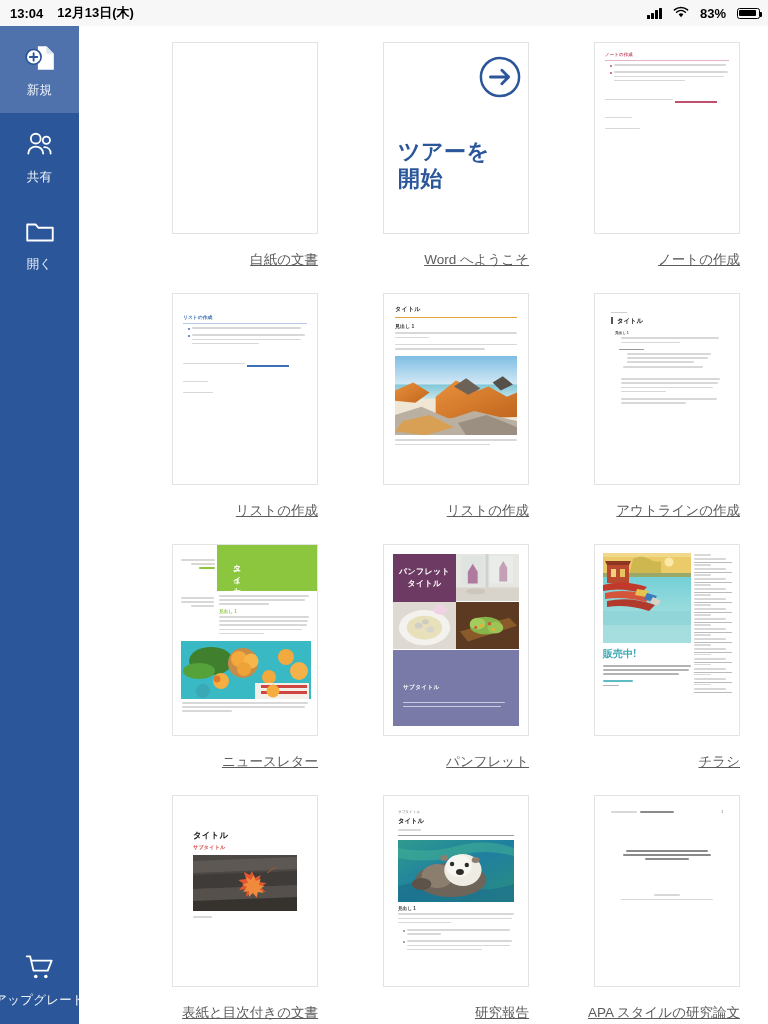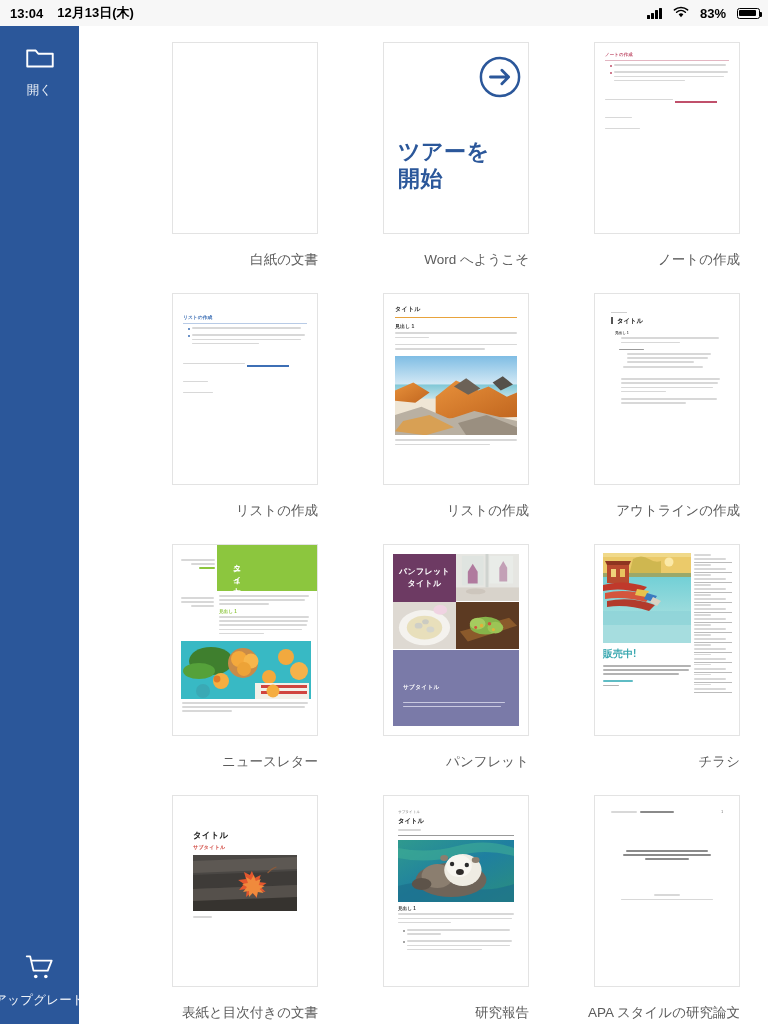--- a/index.html
+++ b/index.html
@@ -52,21 +52,21 @@
   .grid{
     display:grid; grid-template-columns:repeat(3,1fr);
     padding:16px 28px 0 28px; row-gap:0;
   }
   .cell{ display:flex; flex-direction:column; align-items:flex-end; height:251px; }
   .thumb{
     width:146px; height:192px; background:#fff;
     border:1px solid #e3e3e3; overflow:hidden; position:relative;
     box-shadow:0 0 0 0 rgba(0,0,0,0);
   }
-  .cap{ margin-top:17px; font-size:13.5px; color:#5c5c5c; text-align:center; white-space:nowrap;}
+  .cap{ margin-top:17px; font-size:13.5px; color:#5c5c5c; text-align:center; white-space:nowrap;text-decoration:underline;}
   
   .pg{ position:absolute; inset:0; padding:9px 10px; }
   .ln{ height:1.6px; background:#c9c9c9; border-radius:1px; margin-bottom:2.6px; }
   .ln.s{ background:#d8d8d8; }
   .h-pink{ color:#c0506b; font-size:4.4px; font-weight:700; letter-spacing:.2px;}
   .h-blue{ color:#3d6fb5; font-size:4.8px; font-weight:700;}
   .rule-pink{height:.8px;background:#e3b6c2;margin:2.5px 0 4px;}
   .rule-blue{height:.8px;background:#b8cbe6;margin:2.5px 0 4px;}
   .bullets{margin-left:5px;}
   .brow{display:flex;gap:2px;margin-bottom:3px;}
@@ -146,22 +146,44 @@
     </span>
     <span class="pct">83%</span>
     <span class="batt">
         <i></i>
       </span>
   </div>
 </div>
 
 <div class="sidebar">
 
-
-
+  <div class="nav-item active">
+    <span class="nav-icon">
+      <svg viewBox="0 0 32 32" fill="none">
+          <path d="M14 5h8l7 7v15H14V5z" fill="#fff"></path>
+          <path d="M22 5v7h7" fill="#dbe4f2"></path>
+          <circle cx="10" cy="15" r="7" fill="#fff" stroke="#2b579a" stroke-width="1.6"></circle>
+          <path d="M10 11.5v7M6.5 15h7" stroke="#2b579a" stroke-width="1.8" stroke-linecap="round"></path>
+        </svg>
+    </span>
+    <span class="nav-label">新規</span>
+  </div>
+
+
+  <div class="nav-item">
+    <span class="nav-icon">
+      <svg viewBox="0 0 32 32" fill="none" stroke="#fff" stroke-width="1.7" stroke-linecap="round">
+          <circle cx="12" cy="10" r="4.6"></circle>
+          <circle cx="22" cy="11.5" r="3.4"></circle>
+          <path d="M5 24c0-4 3.2-6.4 7-6.4s7 2.4 7 6.4"></path>
+          <path d="M20 18c3.6 0 6 2.4 6 6"></path>
+        </svg>
+    </span>
+    <span class="nav-label">共有</span>
+  </div>
 
   <div class="nav-item">
     <span class="nav-icon">
       <svg viewBox="0 0 32 32" fill="none" stroke="#fff" stroke-width="1.8" stroke-linejoin="round">
           <path d="M4 24V9h8l2.4 3H28v12H4z"></path>
         </svg>
     </span>
     <span class="nav-label">開く</span>
   </div>
 

